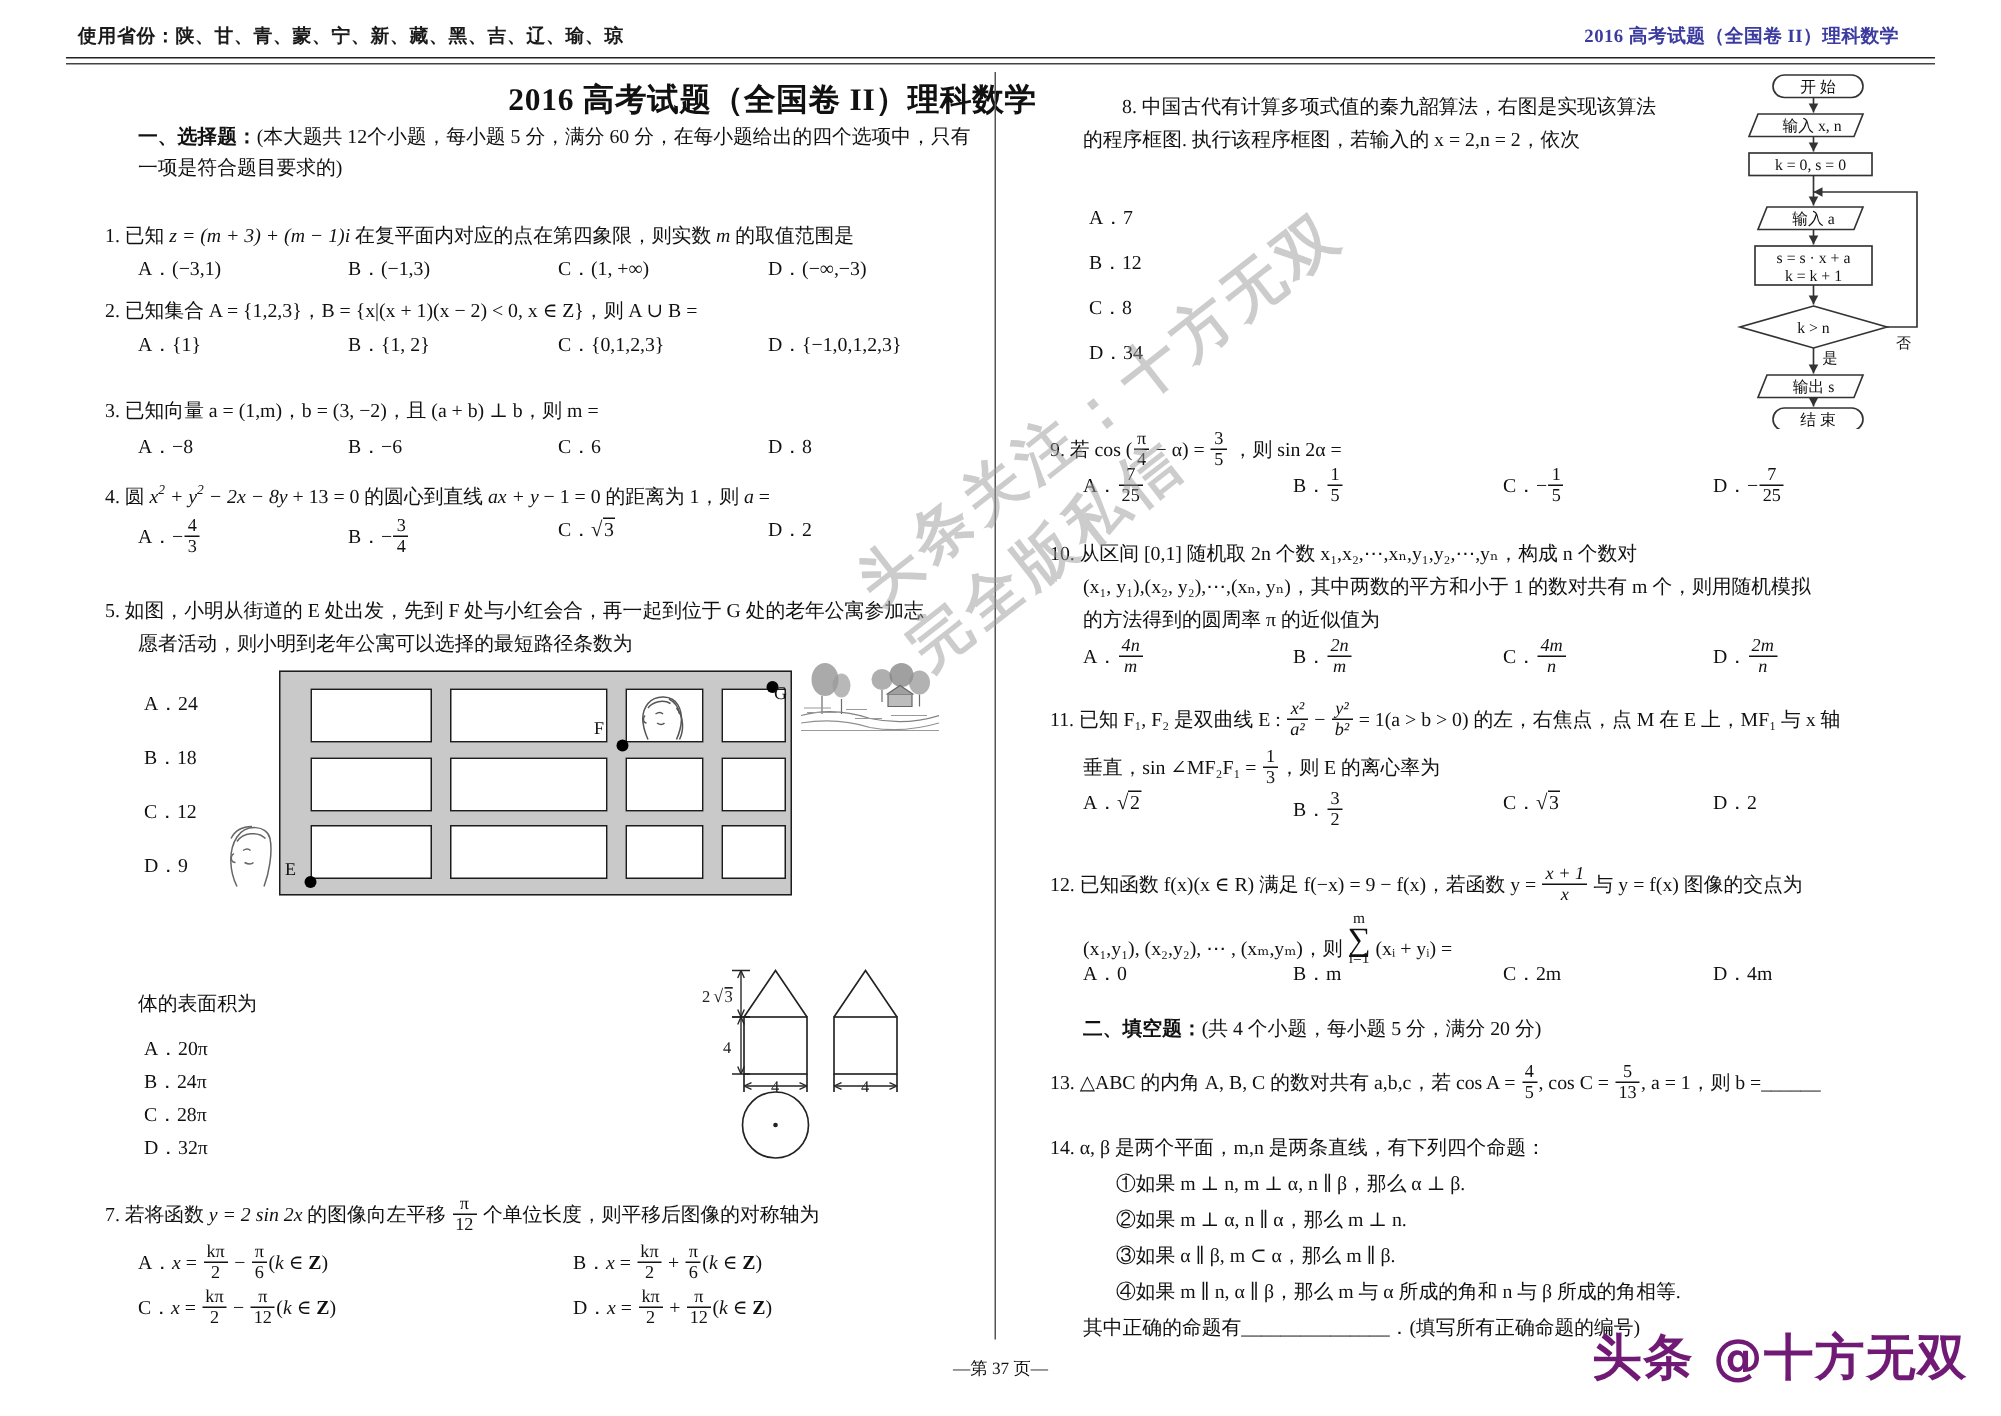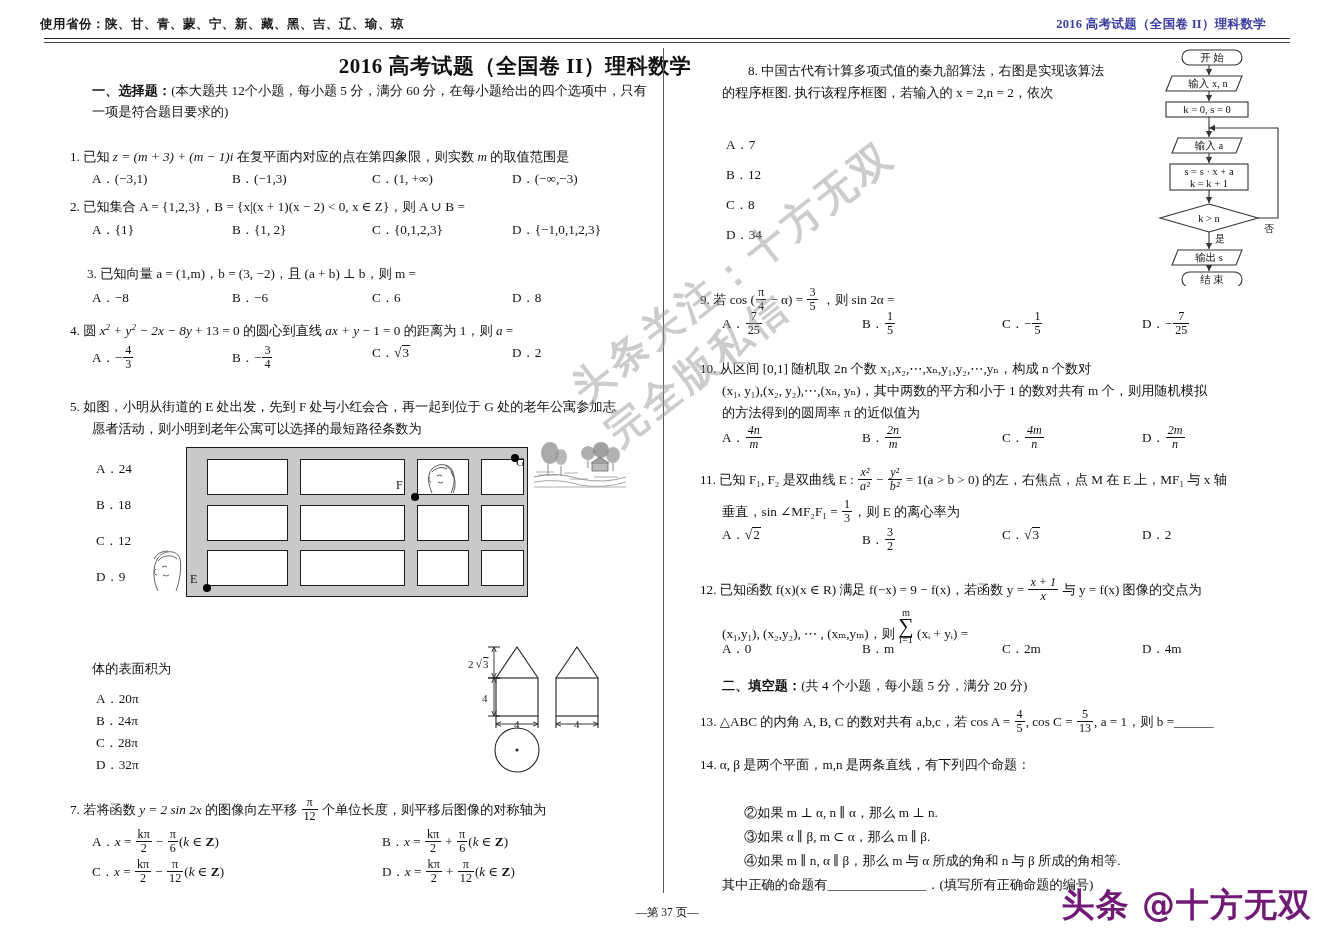--- a/index.html
+++ b/index.html
@@ -4,21 +4,21 @@
 <style>
   html,body{margin:0;padding:0;}
   body{
     width:1334px;height:944px;background:#fff;
     font-family:"Liberation Serif","DejaVu Serif",serif;
     color:#111;overflow:hidden;position:relative;
   }
   .page{position:absolute;inset:0;}
 
   
-  .runhead{position:absolute;left:32px;top:16px;right:44px;height:24px;text-align:center;}
+  .runhead{position:absolute;left:44px;top:16px;right:44px;height:24px;text-align:center;}
   .runhead .left{position:absolute;left:8px;top:0;font-size:12.5px;font-weight:bold;letter-spacing:.5px;color:#1a1a1a;}
   .runhead .right{position:absolute;right:24px;top:0;font-size:12.5px;font-weight:bold;color:#3b3ba0;letter-spacing:.3px;}
   .rule{position:absolute;left:44px;right:44px;}
   .rule.r1{top:38px;border-top:1.6px solid #222;}
   .rule.r2{top:42px;border-top:.9px solid #444;}
 
   
   .doc-title{position:absolute;left:0;right:0;top:52px;text-align:center;
     font-size:21px;font-weight:bold;letter-spacing:.5px;}
   .doc-title .tshift{display:inline-block;transform:translateX(-152px);}
@@ -108,21 +108,21 @@
     <span class="qnum">2.</span>
     <span>已知集合 A = {1,2,3}，B = {x|(x + 1)(x − 2) &lt; 0, x ∈ Z}，则 A ∪ B =</span>
   </div>
   <div class="opts" style="left:92px;top:221px;width:570px;height:22px;">
     <span class="opt" style="left:0">A．{1}</span>
     <span class="opt" style="left:140px">B．{1, 2}</span>
     <span class="opt" style="left:280px">C．{0,1,2,3}</span>
     <span class="opt" style="left:420px">D．{−1,0,1,2,3}</span>
   </div>
 
-  <div class="blk" style="left:70px;top:263px;width:590px;margin-left:17px;">
+  <div class="blk" style="left:70px;top:263px;width:590px;">
     <span class="qnum">3.</span>
     <span>已知向量 a = (1,m)，b = (3, −2)，且 (a + b) ⊥ b，则 m =</span>
   </div>
   <div class="opts" style="left:92px;top:289px;width:570px;height:22px;">
     <span class="opt" style="left:0">A．−8</span>
     <span class="opt" style="left:140px">B．−6</span>
     <span class="opt" style="left:280px">C．6</span>
     <span class="opt" style="left:420px">D．8</span>
   </div>
 
@@ -407,20 +407,21 @@
 
   <div class="blk" style="left:700px;top:708px;width:600px;">
     <span class="qnum">13.</span>
     <span><span>△ABC 的内角 A, B, C 的数对共有 a,b,c，若 cos A = </span><span class="frac"><span class="n">4</span><span class="d">5</span></span><span>, cos C = </span><span class="frac"><span class="n">5</span><span class="d">13</span></span><span>, a = 1，则 b =</span><span>______</span></span>
   </div>
 
   <div class="blk" style="left:700px;top:754px;width:580px;">
     <span class="qnum">14.</span>
     <span>α, β 是两个平面，m,n 是两条直线，有下列四个命题：</span>
   </div>
+  <div class="blk" style="left:744px;top:778px;width:580px;">①如果 m ⊥ n, m ⊥ α, n ∥ β，那么 α ⊥ β.</div>
   <div class="blk" style="left:744px;top:802px;width:580px;">②如果 m ⊥ α, n ∥ α，那么 m ⊥ n.</div>
   <div class="blk" style="left:744px;top:826px;width:580px;">③如果 α ∥ β, m ⊂ α，那么 m ∥ β.</div>
   <div class="blk" style="left:744px;top:850px;width:580px;">④如果 m ∥ n, α ∥ β，那么 m 与 α 所成的角和 n 与 β 所成的角相等.</div>
   <div class="blk" style="left:722px;top:874px;width:580px;">
     <span>其中正确的命题有</span><span>_______________</span><span>．(填写所有正确命题的编号)</span>
   </div>
 
   <div class="footer">—第 37 页—</div>
 
   <div class="wm-diag">

